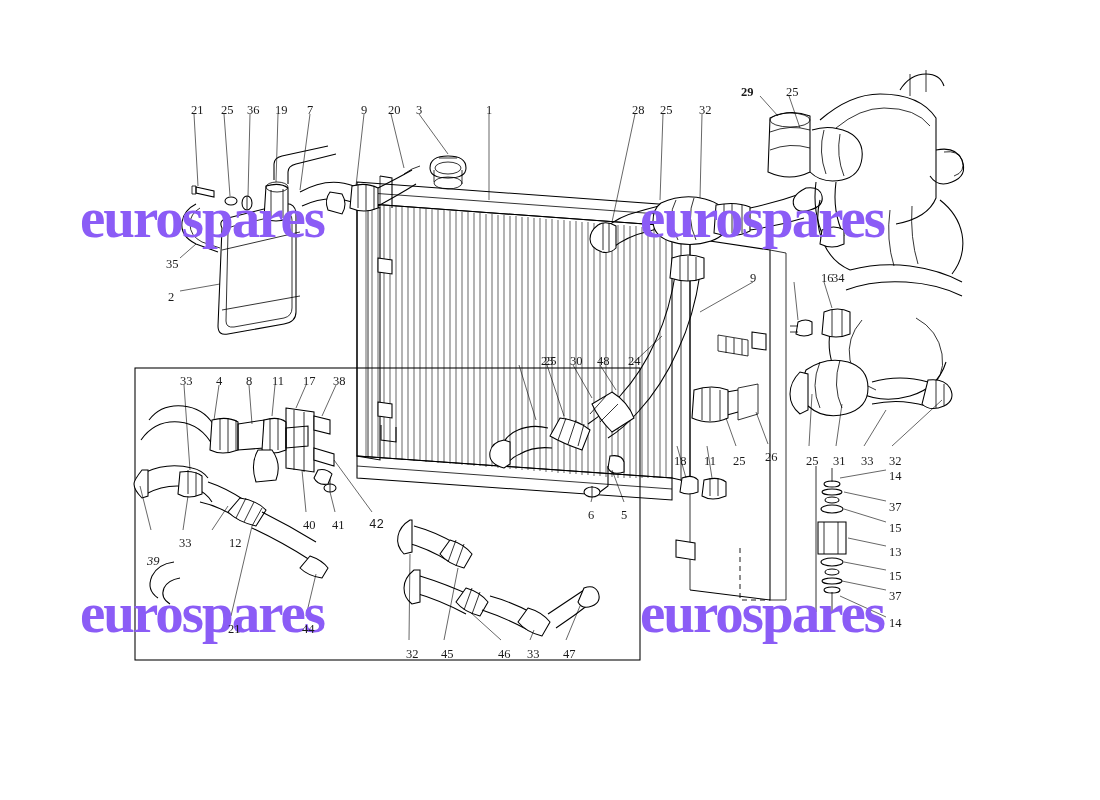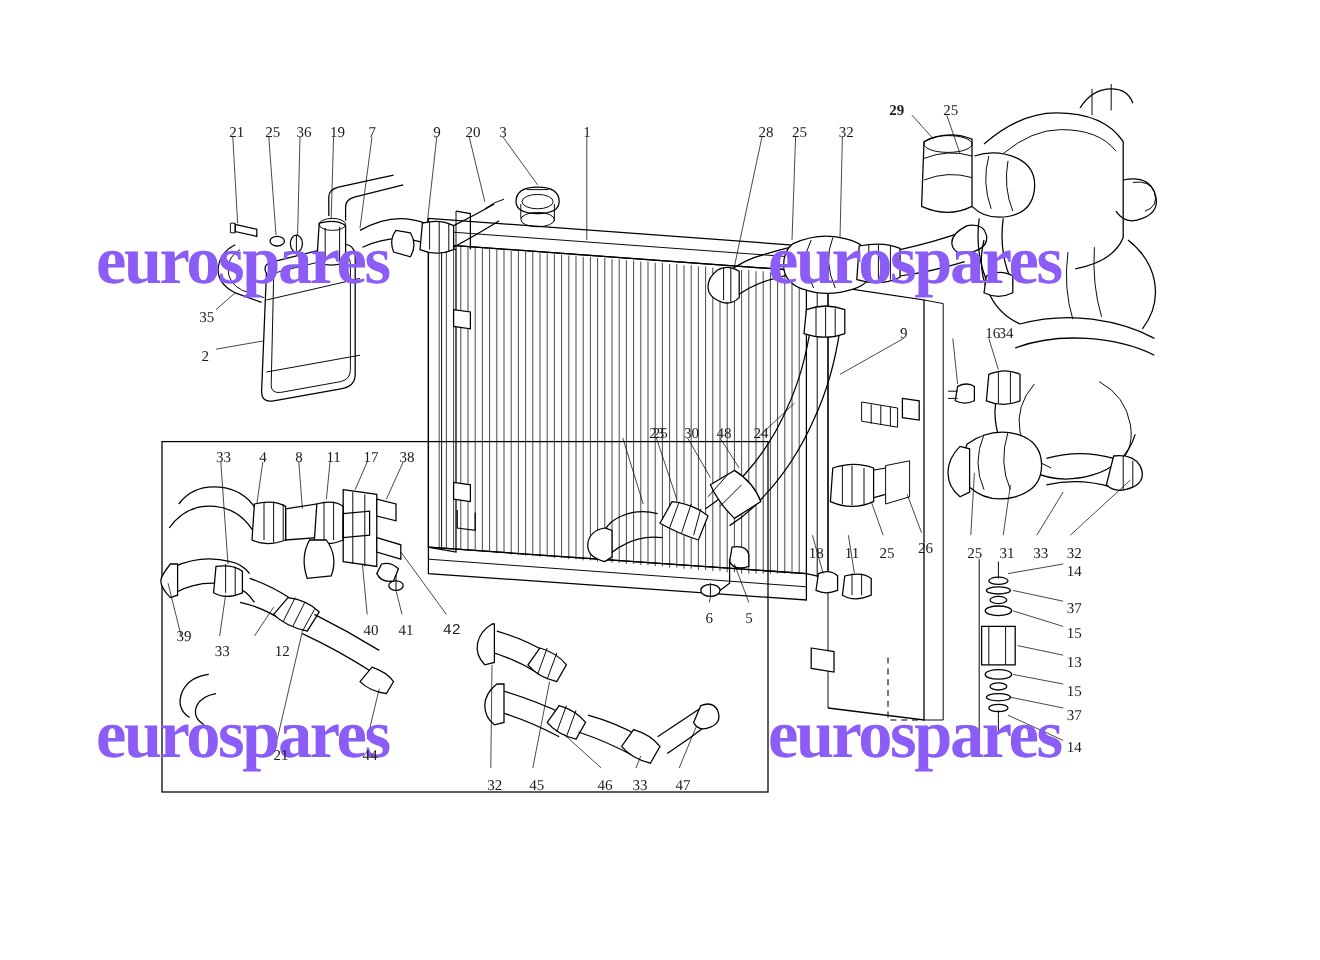--- a/index.html
+++ b/index.html
@@ -427,21 +427,21 @@
   <div class="lbl" style="left:889px; top:470px;">14</div>
   <div class="lbl" style="left:889px; top:501px;">37</div>
   <div class="lbl" style="left:889px; top:522px;">15</div>
   <div class="lbl" style="left:889px; top:546px;">13</div>
   <div class="lbl" style="left:889px; top:570px;">15</div>
   <div class="lbl" style="left:889px; top:590px;">37</div>
   <div class="lbl" style="left:889px; top:617px;">14</div>
   <div class="lbl" style="left:303px; top:519px;">40</div>
   <div class="lbl" style="left:332px; top:519px;">41</div>
   <div class="lbl" style="left:369px; top:519px;font-family:Liberation Mono, monospace;">42</div>
-  <div class="lbl" style="left:147px; top:524px;">39</div>
+  <div class="lbl" style="left:147px; top:555px;font-style:italic;">39</div>
   <div class="lbl" style="left:179px; top:537px;">33</div>
   <div class="lbl" style="left:209px; top:537px;margin-left:20px;">12</div>
   <div class="lbl" style="left:588px; top:509px;">6</div>
   <div class="lbl" style="left:621px; top:509px;">5</div>
   <div class="lbl" style="left:228px; top:623px;">21</div>
   <div class="lbl" style="left:302px; top:623px;">44</div>
   <div class="lbl" style="left:406px; top:648px;">32</div>
   <div class="lbl" style="left:441px; top:648px;">45</div>
   <div class="lbl" style="left:498px; top:648px;">46</div>
   <div class="lbl" style="left:527px; top:648px;">33</div>

